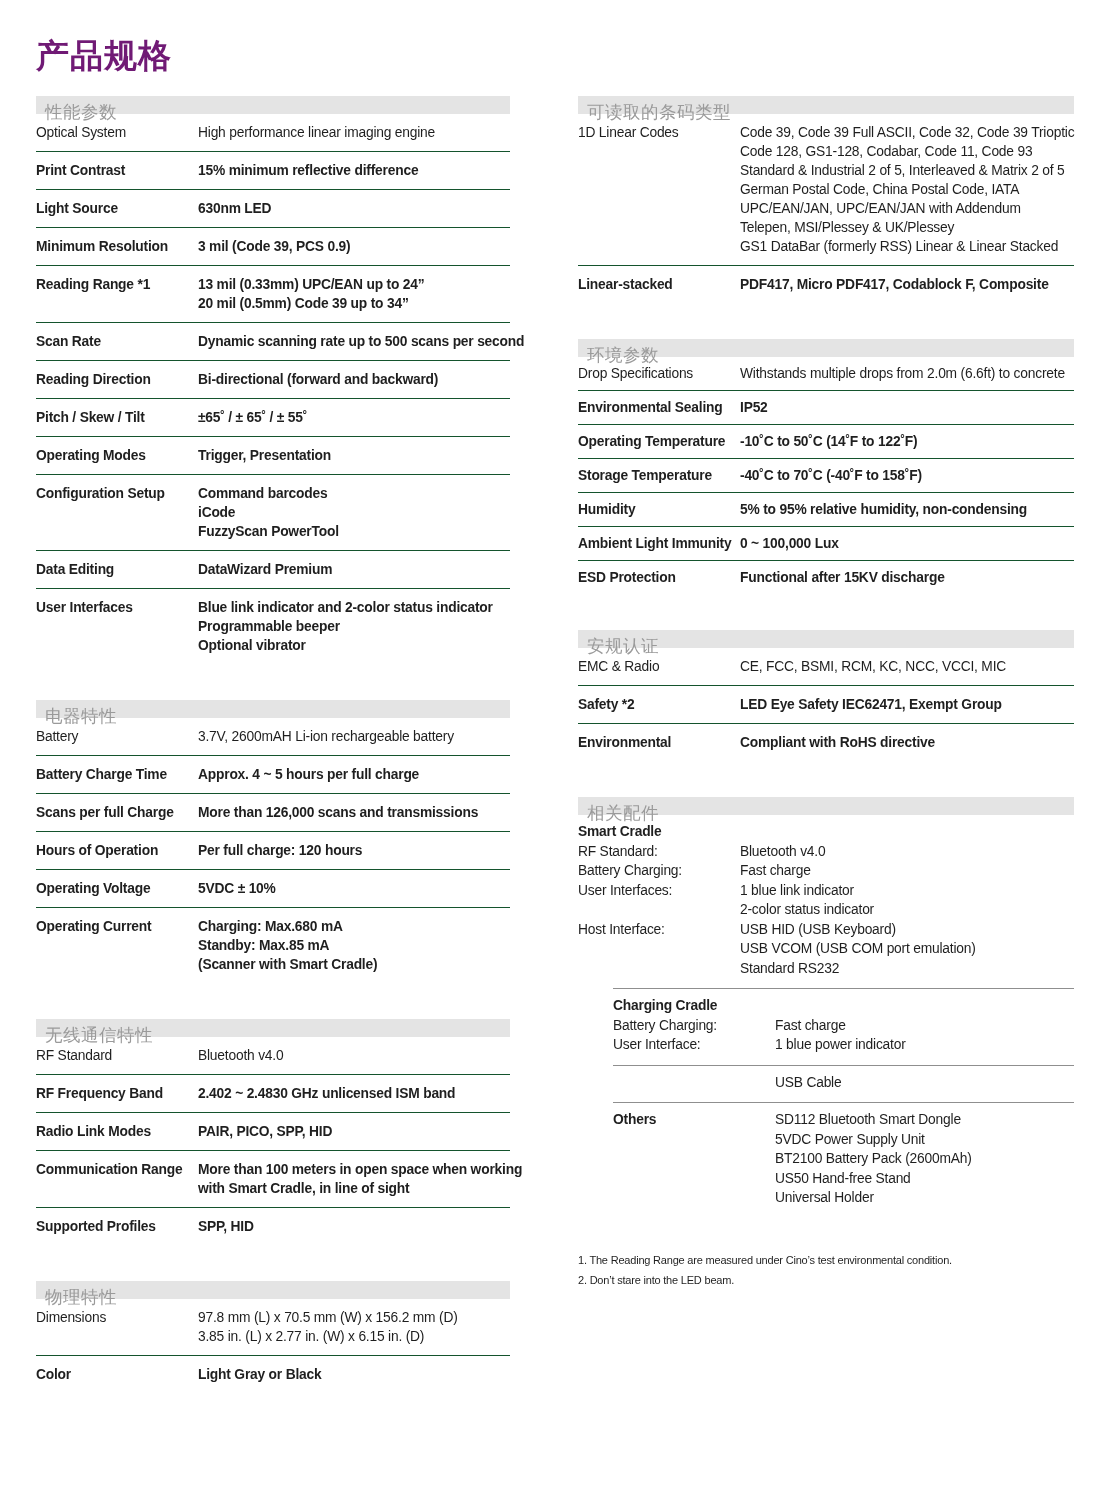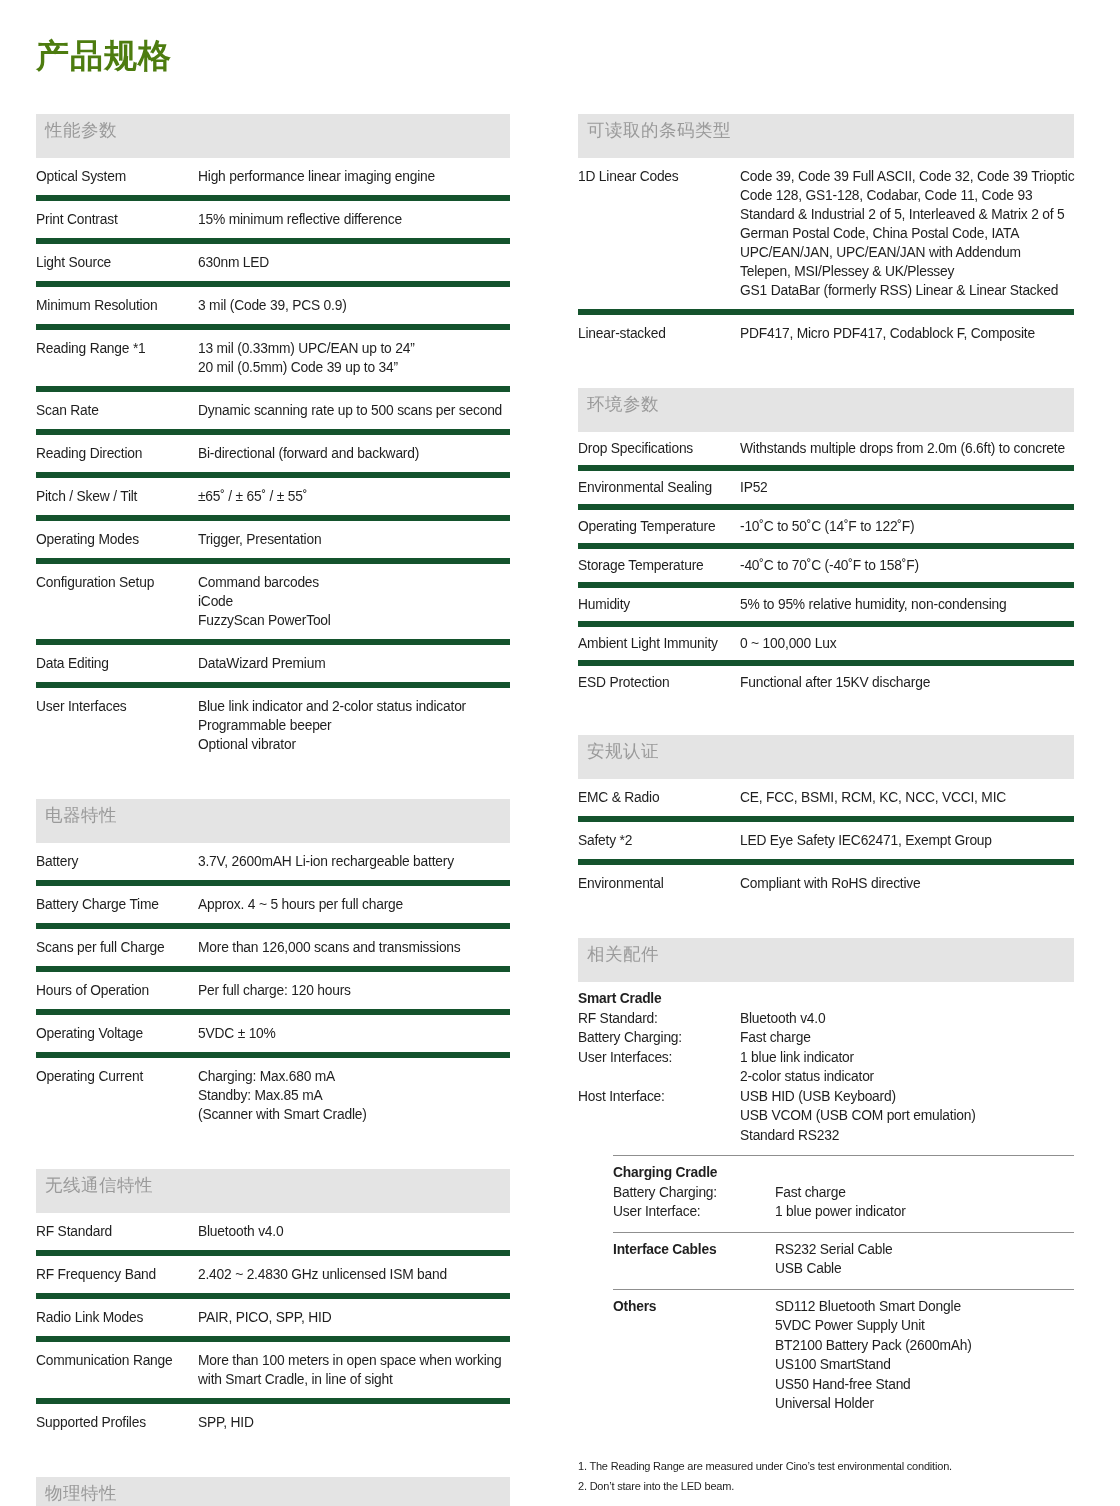--- a/index.html
+++ b/index.html
@@ -4,40 +4,40 @@
 <style>
   html, body { margin:0; padding:0; background:#ffffff; }
   body {
     width:1120px; height:1506px; overflow:hidden;
     font-family:"Liberation Sans","DejaVu Sans",sans-serif;
     color:#1f1f1f;
     -webkit-font-smoothing:antialiased;
   }
   .page { padding:34px 0 0 36px; }
   .title {
-    font-size:33px; font-weight:700; color:#4d7c0f;
-    margin:0 0 35px 0; letter-spacing:1px;
+    font-size:33px; font-weight:700; color:#701a75;
+    margin:0 0 17px 0; letter-spacing:1px;
   }
   .columns {
     display:grid; grid-template-columns:474px 496px; column-gap:68px;
     align-items:start;
   }
   .section { margin-top:36px; }
   .col > .section:first-child { margin-top:0; }
   .sec-head {
     background:#e4e4e4; color:#9a9a9a;
-    font-size:17.5px; line-height:32px; height:44px;
+    font-size:17.5px; line-height:32px; height:18px;
     padding:0 9px; box-sizing:border-box; font-weight:400;
     letter-spacing:0.5px;
   }
   .row {
     display:grid; grid-template-columns:162px 1fr;
     padding:9px 0; font-size:13.8px; line-height:19px; letter-spacing:-0.2px;
   }
-  .row + .row { border-top:6px solid #14532d; }
+  .row + .row { border-top:1px solid #14532d;font-weight:bold; }
   .section.dense .row { padding:7px 0; }
   .row-label { padding-right:8px; }
   .val-line { white-space:nowrap; }
   
   .block { padding:7px 0 10px; }
   .block + .block { border-top:1px solid #8f8f8f;margin-left:35px; }
   .acc-line {
     display:grid; grid-template-columns:162px 1fr;
     font-size:13.8px; line-height:19.5px; letter-spacing:-0.2px;
   }
@@ -371,44 +371,36 @@
               <div class="acc-label">Battery Charging:</div>
               <div class="acc-value">Fast charge</div>
             </div>
             <div class="acc-line">
               <div class="acc-label">User Interface:</div>
               <div class="acc-value">1 blue power indicator</div>
             </div>
           </div>
           <div class="block">
             <div class="acc-line">
-              <div class="acc-label bold">Interface Cables</div>
-              <div class="acc-value">RS232 Serial Cable</div>
-            </div>
-            <div class="acc-line">
               <div class="acc-label"></div>
               <div class="acc-value">USB Cable</div>
             </div>
           </div>
           <div class="block">
             <div class="acc-line">
               <div class="acc-label bold">Others</div>
               <div class="acc-value">SD112 Bluetooth Smart Dongle</div>
             </div>
             <div class="acc-line">
               <div class="acc-label"></div>
               <div class="acc-value">5VDC Power Supply Unit</div>
             </div>
             <div class="acc-line">
               <div class="acc-label"></div>
               <div class="acc-value">BT2100 Battery Pack (2600mAh)</div>
-            </div>
-            <div class="acc-line">
-              <div class="acc-label"></div>
-              <div class="acc-value">US100 SmartStand</div>
             </div>
             <div class="acc-line">
               <div class="acc-label"></div>
               <div class="acc-value">US50 Hand-free Stand</div>
             </div>
             <div class="acc-line">
               <div class="acc-label"></div>
               <div class="acc-value">Universal Holder</div>
             </div>
           </div>

